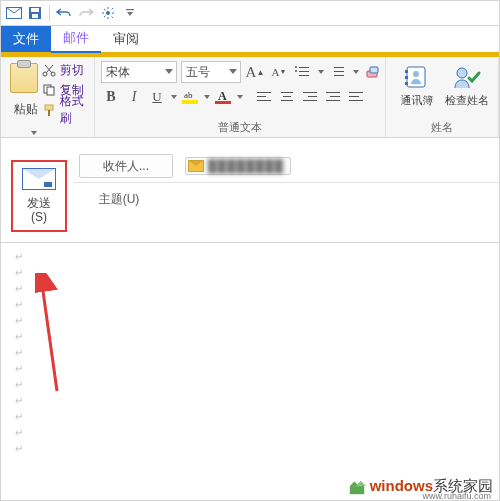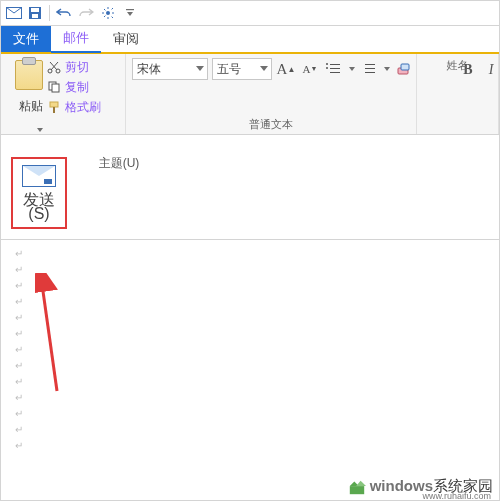--- a/index.html
+++ b/index.html
@@ -3,36 +3,36 @@
 <meta charset="utf-8">
 <style>
   html,body{margin:0;padding:0;font-family:"Microsoft YaHei","SimSun",sans-serif;font-size:12px;color:#444;background:#fff;}
   .app{width:500px;height:501px;position:relative;overflow:hidden;border:1px solid #d4d4d4;box-sizing:border-box;}
   
   .titlebar{height:24px;background:#fff;border-bottom:1px solid #d4d4d4;display:flex;align-items:center;padding:0 4px;gap:2px;}
   .tb-icon{width:18px;height:18px;display:flex;align-items:center;justify-content:center;color:#3b6fb6;}
   .tb-sep{width:1px;height:16px;background:#d4d4d4;margin:0 2px;}
   .qat-btn{width:20px;height:20px;display:flex;align-items:center;justify-content:center;color:#3b6fb6;}
   
-  .tabs{height:26px;background:#fff;display:flex;align-items:flex-end;border-bottom:2px solid #eab308;}
+  .tabs{height:26px;background:#fff;display:flex;align-items:flex-end;border-bottom:5px solid #eab308;}
   .tab{padding:4px 12px 4px 12px;font-size:13px;color:#444;cursor:pointer;}
   .tab.file{background:#1e6fd6;color:#fff;}
   .tab.active{color:#8b5cf6;border-bottom:2px solid #1e6fd6;margin-bottom:-1px;}
   
   .ribbon{height:80px;background:#f6f6f6;border-bottom:1px solid #d4d4d4;display:flex;}
   .rgroup{border-right:1px solid #e0e0e0;padding:2px 6px 0 6px;display:flex;flex-direction:column;justify-content:space-between;}
   .rgroup-label{font-size:11px;color:#666;text-align:center;padding:2px 0 2px 0;}
   .rgroup-body{flex:1;display:flex;align-items:flex-start;}
   
   .paste-big{width:36px;display:flex;flex-direction:column;align-items:flex-end;justify-content:flex-start;padding-top:4px;gap:8px;}
   .paste-icon{width:26px;height:28px;background:linear-gradient(#f7e7b3,#f3d98a);border:1px solid #caa94e;border-radius:2px;position:relative;}
   .paste-icon:before{content:"";position:absolute;top:-4px;left:6px;width:12px;height:6px;background:#cfcfcf;border:1px solid #9a9a9a;border-radius:2px;}
   .paste-label{font-size:12px;}
   .clip-col{display:flex;flex-direction:column;gap:2px;margin-left:4px;padding-top:2px;}
-  .clip-item{display:flex;align-items:center;gap:4px;font-size:12px;color:#8b5cf6;height:18px;}
+  .clip-item{display:flex;align-items:center;gap:4px;font-size:12px;color:#4c1d95;height:18px;}
   .mini-icon{width:14px;height:14px;display:inline-flex;align-items:center;justify-content:center;}
   
   .font-top{display:flex;align-items:center;gap:4px;padding-top:2px;}
   .combo{height:20px;border:1px solid #c7c7c7;background:#fff;display:flex;align-items:center;padding:0 14px 0 4px;font-size:12px;position:relative;min-width:56px;}
   .combo.small{min-width:40px;}
   .combo:after{content:"";position:absolute;right:3px;top:7px;border-left:4px solid transparent;border-right:4px solid transparent;border-top:5px solid #707070;}
   .font-a{font-family:"Times New Roman",serif;}
   .grow{font-size:15px;}
   .shrink{font-size:11px;}
   .ribbon-btn{width:20px;height:20px;display:flex;align-items:center;justify-content:center;color:#555;font-family:"Times New Roman",serif;}
@@ -60,41 +60,41 @@
   .align-ic span{position:absolute;height:1px;background:#555;}
   
   .big-btn{width:50px;display:flex;flex-direction:column;align-items:center;justify-content:flex-start;padding-top:4px;gap:2px;font-size:11px;text-align:center;}
   .big-btn .bi{width:30px;height:28px;display:flex;align-items:center;justify-content:center;}
   
   .mailhdr{display:flex;border-bottom:1px solid #d4d4d4;margin-top:12px;}
   .send-col{width:56px;display:flex;flex-direction:column;align-items:center;justify-content:center;border:2px solid #e03a3a;box-sizing:border-box;margin:10px 6px 10px 10px;padding:6px 0;}
   .send-env{width:32px;height:20px;border:1px solid #3b6fb6;background:#fff;position:relative;margin-bottom:6px;}
   .send-env:before{content:"";position:absolute;left:0;right:0;top:0;border-left:16px solid transparent;border-right:16px solid transparent;border-top:10px solid #cfe2f7;}
   .send-env:after{content:"";position:absolute;right:3px;bottom:2px;width:8px;height:5px;background:#3b6fb6;}
-  .send-label{font-size:16px;line-height:14px;text-align:center;}
+  .send-label{font-size:12px;line-height:14px;text-align:center;}
   .fields{flex:1;display:flex;flex-direction:column;}
   .frow{display:flex;align-items:stretch;height:32px;border-top:1px solid #e3e3e3;}
   .frow:first-child{border-top:none;}
   .flabel{width:92px;display:flex;align-items:center;justify-content:center;font-size:12px;color:#555;}
   .flabel.btn{border:1px solid #cfcfcf;margin:4px 6px;border-radius:2px;background:#fdfdfd;}
   .fval{flex:1;display:flex;align-items:center;padding:0 6px;font-size:12px;color:#333;}
   .recipient-pill{display:flex;align-items:center;gap:4px;border:1px solid #d0d0d0;border-radius:2px;padding:1px 6px 1px 2px;background:#fafafa;}
   .rp-icon{width:14px;height:10px;background:#f4c242;border:1px solid #caa23a;position:relative;}
   .rp-icon:before{content:"";position:absolute;left:0;right:0;top:0;border-left:7px solid transparent;border-right:7px solid transparent;border-top:5px solid #e2a82e;}
   .rp-text{filter:blur(2px);letter-spacing:1px;color:#777;}
   
   .mailbody{padding:6px 14px;height:220px;overflow:hidden;}
   .pmark{color:#bfbfbf;font-size:10px;line-height:16px;font-family:"SimSun",serif;}
   
   .arrow{position:absolute;left:34px;top:272px;pointer-events:none;}
   
   .wm{position:absolute;right:6px;bottom:4px;display:flex;align-items:center;gap:4px;}
   .wm-logo{width:18px;height:18px;}
   .wm-text{font-size:15px;color:#3a3a3a;}
-  .wm-text b{color:#737373;text-align:center;}
+  .wm-text b{color:#c2410c;text-align:center;}
   .wm-sub{position:absolute;right:8px;bottom:-1px;font-size:9px;color:#7a7a7a;}
 </style>
 </head>
 <body>
 <div class="app">
 
   <div class="titlebar">
     <div class="tb-icon">
       <svg width="16" height="12" viewBox="0 0 16 12">
           <rect x="0.5" y="0.5" width="15" height="11" fill="#fff" stroke="#3b6fb6"></rect>
@@ -175,21 +175,21 @@
                   <rect x="6" y="7" width="2" height="6" fill="#9a7a3a"></rect>
                 </svg>
             </span>
             <span>格式刷</span>
           </div>
         </div>
       </div>
     </div>
 
     <div class="rgroup" style="width:278px">
-      <div class="rgroup-body" style="flex-direction:row;gap:44px;">
+      <div class="rgroup-body" style="flex-direction:column;">
         <div class="font-top">
           <div class="combo">
               <span>宋体</span>
             </div>
           <div class="combo small">
               <span>五号</span>
             </div>
           <div class="ribbon-btn grow font-a">
               <span>A</span>
               <sup style="font-size:8px">▲</sup>
@@ -270,30 +270,64 @@
                 <span style="top:6px;left:0;width:10px"></span>
                 <span style="top:10px;left:0;width:14px"></span>
               </span>
             </div>
         </div>
       </div>
       <div class="rgroup-label">普通文本</div>
     </div>
 
     <div class="rgroup" style="flex:1">
+      <div class="rgroup-body">
+        <div class="big-btn">
+          <div class="bi">
+            <svg width="28" height="26" viewBox="0 0 28 26">
+                <rect x="4" y="3" width="18" height="20" rx="2" fill="#fff" stroke="#3b6fb6"></rect>
+                <rect x="2" y="6" width="3" height="3" fill="#3b6fb6"></rect>
+                <rect x="2" y="12" width="3" height="3" fill="#3b6fb6"></rect>
+                <rect x="2" y="18" width="3" height="3" fill="#3b6fb6"></rect>
+                <circle cx="13" cy="10" r="3" fill="#8fbce6"></circle>
+                <path d="M8 20c0-3 2.5-5 5-5s5 2 5 5" fill="#8fbce6"></path>
+              </svg>
+          </div>
+          <span>通讯簿</span>
+        </div>
+        <div class="big-btn">
+          <div class="bi">
+            <svg width="30" height="26" viewBox="0 0 30 26">
+                <circle cx="10" cy="9" r="5" fill="#bfd7ef" stroke="#3b6fb6"></circle>
+                <path d="M3 24c0-5 3-8 7-8s7 3 7 8" fill="#bfd7ef" stroke="#3b6fb6"></path>
+                <path d="M17 14l3 3 7-8" fill="none" stroke="#2e9e4f" stroke-width="3" stroke-linecap="round"></path>
+              </svg>
+          </div>
+          <span>检查姓名</span>
+        </div>
+      </div>
       <div class="rgroup-label">姓名</div>
     </div>
   </div>
 
   <div class="mailhdr">
     <div class="send-col">
       <div class="send-env"></div>
       <div class="send-label"><span>发送</span><br><span>(S)</span></div>
     </div>
     <div class="fields">
+      <div class="frow">
+        <div class="flabel btn">收件人...</div>
+        <div class="fval">
+          <span class="recipient-pill">
+            <span class="rp-icon"></span>
+            <span class="rp-text">████████</span>
+          </span>
+        </div>
+      </div>
       <div class="frow">
         <div class="flabel">主题(U)</div>
       </div>
     </div>
   </div>
 
   <div class="mailbody">
     <div class="pmark">↵</div>
     <div class="pmark">↵</div>
     <div class="pmark">↵</div>

